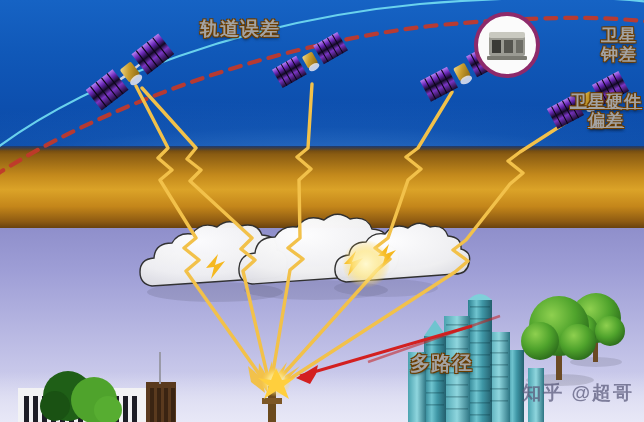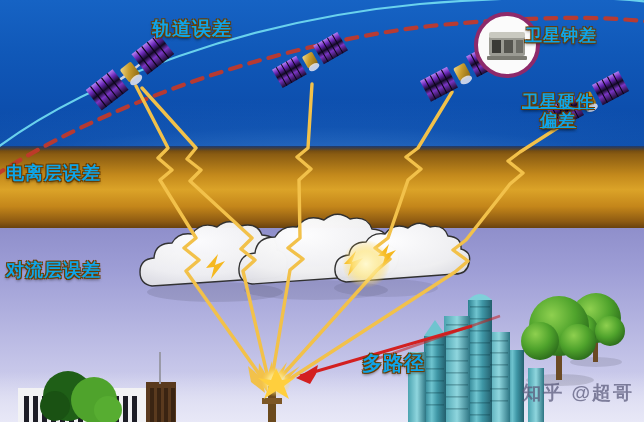--- a/index.html
+++ b/index.html
@@ -34,29 +34,30 @@
     position:absolute;left:0;top:372px;width:644px;height:50px;
     background:linear-gradient(180deg,rgba(214,214,240,0) 0%,rgba(226,226,244,.85) 55%,rgba(232,232,247,1) 100%);
   }
 
   
   .ovl{position:absolute;left:0;top:0;width:644px;height:422px;}
   .ovl.nohit{pointer-events:none;}
 
   
   .lbl{
-    position:absolute;color:#0ea5e9;font-weight:bold;white-space:pre-line;
+    position:absolute;color:#a3a3a3;font-weight:bold;white-space:pre-line;
     letter-spacing:1px;line-height:1.12;
     text-shadow:
       -1px -1px 0 #6b3d00, 1px -1px 0 #6b3d00,
       -1px  1px 0 #6b3d00, 1px  1px 0 #6b3d00,
        0 2px 3px rgba(0,0,0,.55);
+    margin-left: 48px;
   }
   #lbl-orbit{left:152px;top:18px;font-size:19px;}
-  #lbl-clock{left:525px;top:26px;font-size:17px;}
+  #lbl-clock{left:546px;top:26px;font-size:17px;text-align:center;}
   #lbl-sathw{left:512px;top:92px;font-size:17px;text-align:center;width:92px;text-decoration:underline;}
   #lbl-iono{left:6px;top:163px;font-size:18px;}
   #lbl-tropo{left:6px;top:260px;font-size:18px;}
   #lbl-multipath{left:362px;top:352px;font-size:20px;}
   #lbl-rxhw{left:163px;top:382px;font-size:17px;}
 
   
   #watermark{
     position:absolute;right:10px;top:380px;
     color:#59597a;opacity:.72;font-size:19px;letter-spacing:2px;font-weight:bold;
@@ -360,18 +361,16 @@
         <rect x="516" y="40" width="7" height="13" fill="#6d6d66"></rect>
         <rect x="487" y="56" width="40" height="4" rx="1" fill="#7a7a72"></rect>
       </g>
     </g>
   </svg>
 
   <div class="lbl" id="lbl-orbit">轨道误差</div>
   <div class="lbl" id="lbl-clock">卫星钟差</div>
   <div class="lbl" id="lbl-sathw">卫星硬件
 偏差</div>
-  <div class="lbl" id="lbl-iono">电离层误差</div>
-  <div class="lbl" id="lbl-tropo">对流层误差</div>
   <div class="lbl" id="lbl-multipath">多路径</div>
 
   <div id="watermark">知乎 @超哥</div>
 </div>
 
 </body></html>

